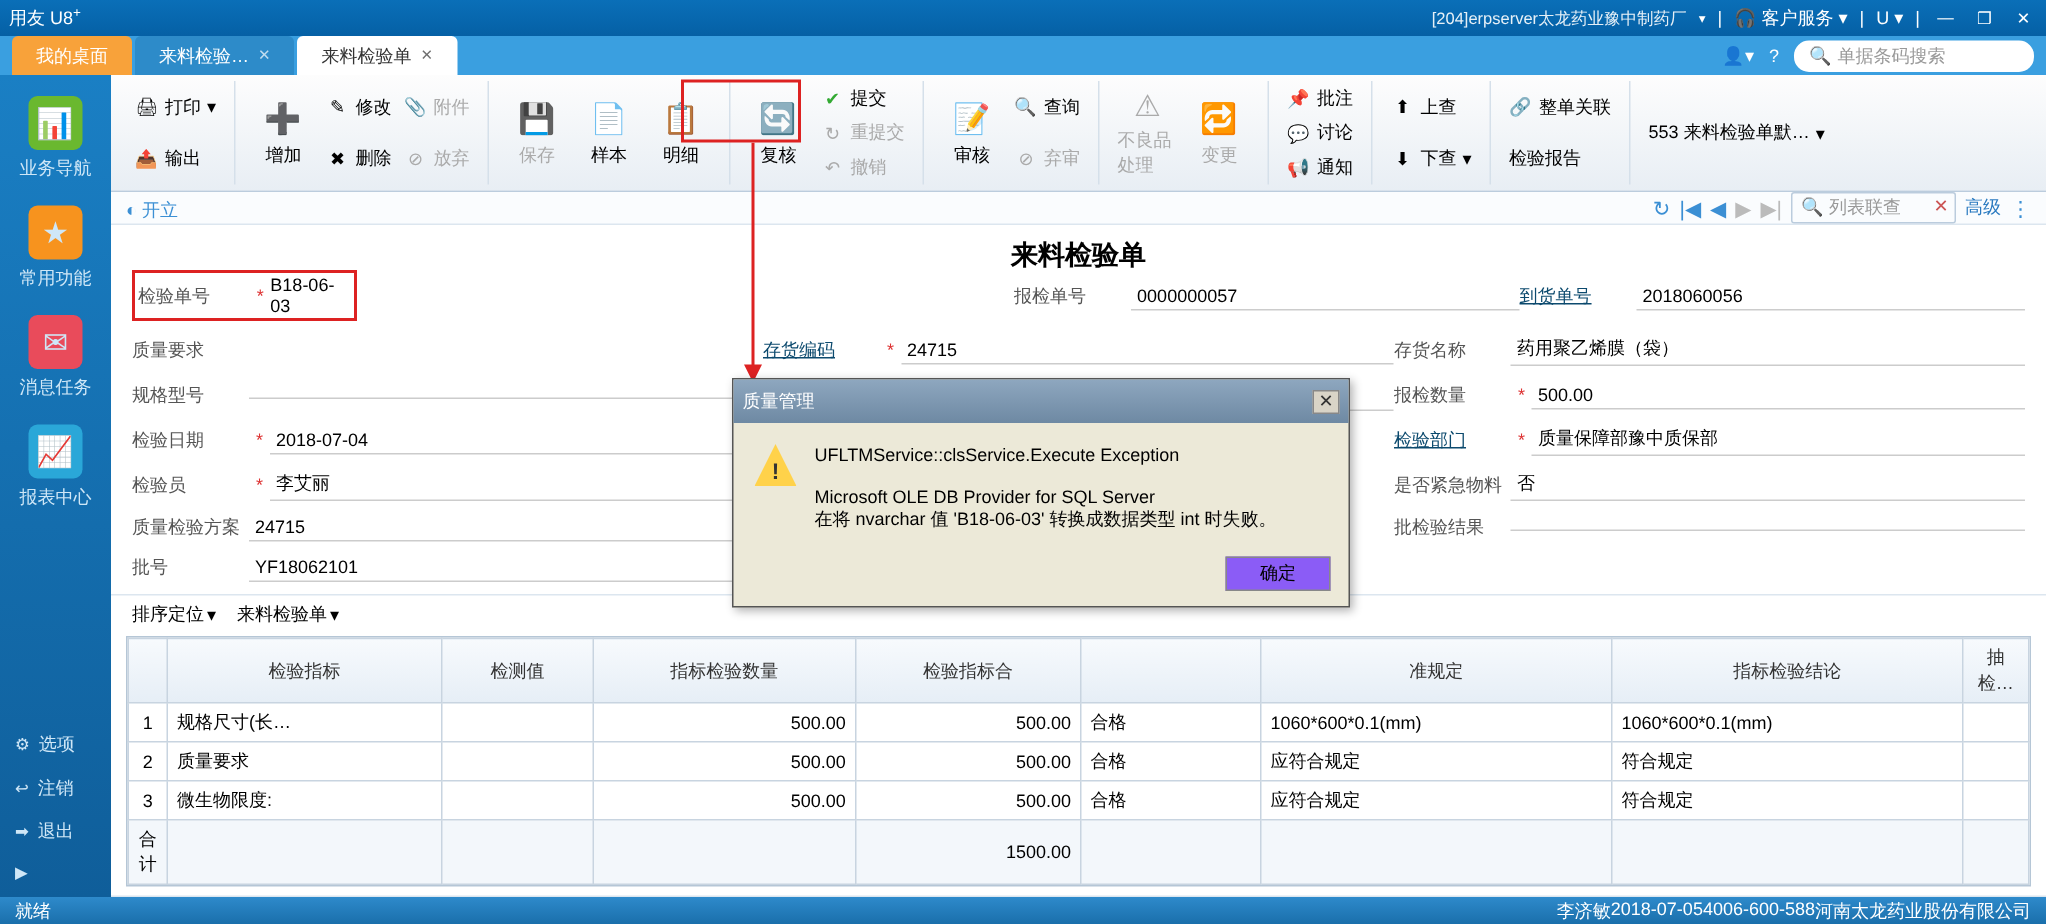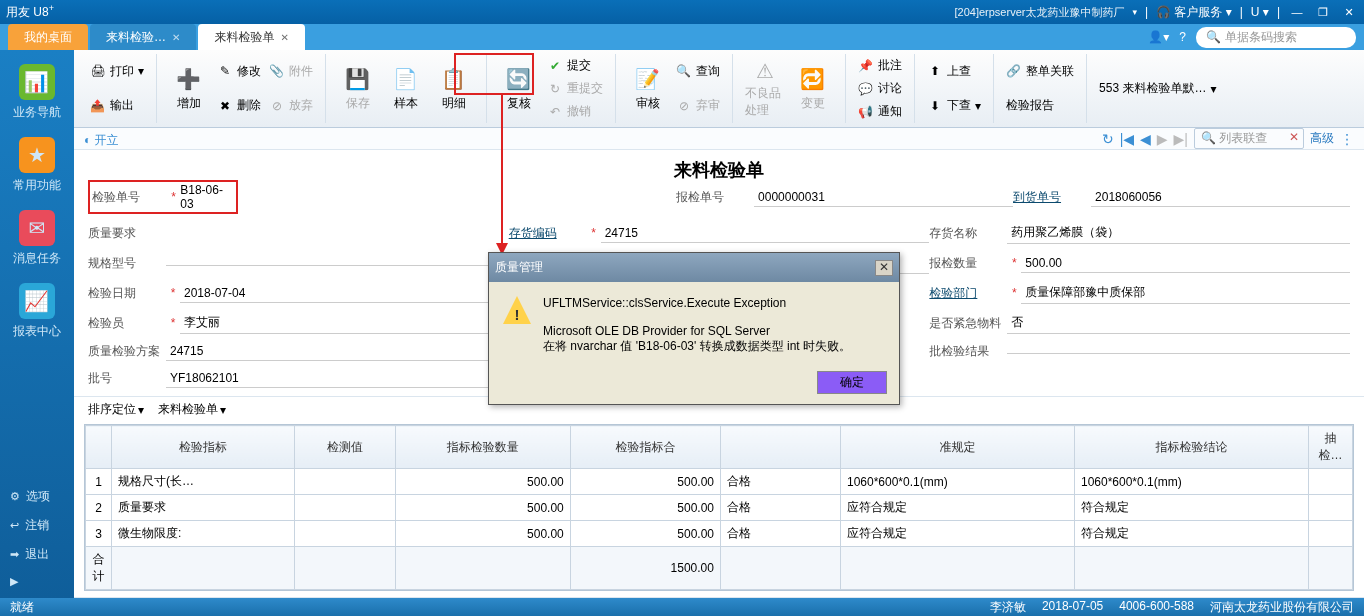--- a/index.html
+++ b/index.html
@@ -51,21 +51,21 @@
 .grid-tools .gt{cursor:pointer;display:flex;align-items:center;gap:2px}
 .grid-wrap{margin:2px 10px;border:1px solid #b5c6d6}
 table.grid{width:100%;border-collapse:collapse}
 table.grid th,table.grid td{border:1px solid #c8d4e0;padding:4px 6px;font-size:12px;background:#fff}
 table.grid th{background:linear-gradient(#f7fafd,#e6eef6);color:#333;font-weight:normal;text-align:center}
 table.grid td.num{text-align:right}
 table.grid td.cen{text-align:center}
 table.grid tr.tot td{background:#f3f7fb}
 .bottom-fields{padding:10px 14px;display:flex;gap:40px;border-top:1px solid #dce6ef;margin-top:4px}
 .status-bar{position:absolute;bottom:0;left:0;right:0;height:18px;background:linear-gradient(#2e8acb,#1a6fab);color:#fff;display:flex;align-items:center;padding:0 10px;font-size:11px}
-.status-bar .sright{margin-left:auto;display:flex;gap:16px}
+.status-bar .sright{margin-left:auto;display:flex;gap:0}
 .red-box{position:absolute;border:2px solid #d22;pointer-events:none}
 .red-arrow{position:absolute;pointer-events:none}
 .dialog{position:absolute;left:488px;top:252px;width:412px;background:#ece9d8;border:1px solid #555;box-shadow:2px 2px 6px rgba(0,0,0,.3)}
 .dlg-title{background:linear-gradient(#8ea7bf,#6e89a3);color:#fff;padding:6px 6px;display:flex;align-items:center;font-size:12px}
 .dlg-title .dx{margin-left:auto;background:#d9d4c7;border:1px solid #888;width:18px;height:16px;color:#333;text-align:center;line-height:13px;cursor:pointer}
 .dlg-body{padding:14px 14px 10px;display:flex;gap:12px;font-family:SimSun,monospace;font-size:12px}
 .dlg-body .warn{width:28px;height:28px;background:#ffd24a;clip-path:polygon(50% 0,100% 100%,0 100%);display:flex;align-items:flex-end;justify-content:center;color:#333;font-weight:bold;font-size:15px;padding-bottom:1px}
 .dlg-btns{padding:6px 12px 10px;text-align:right}
 .dlg-btns button{padding:2px 22px;background:#8b5cf6;border:1px solid #888;cursor:pointer}
 </style>
@@ -296,21 +296,21 @@
     <div class="form-area">
       <div class="form-row">
         <div class="fcell marked" style="flex:0 0 150px;padding:1px 2px">
             <span class="flabel">检验单号</span>
             <span class="fasterisk">*</span>
             <span>B18-06-03</span>
           </div>
         <div class="fcell" style="flex:1.3"></div>
         <div class="fcell">
             <span class="flabel">报检单号</span>
-            <span class="fvalue">0000000031</span>
+            <span class="fvalue">0000000057</span>
           </div>
         <div class="fcell">
             <span class="flabel link">到货单号</span>
             <span class="fvalue">2018060056</span>
           </div>
       </div>
       <div class="form-row">
         <div class="fcell">
             <span class="flabel">质量要求</span>
           </div>

